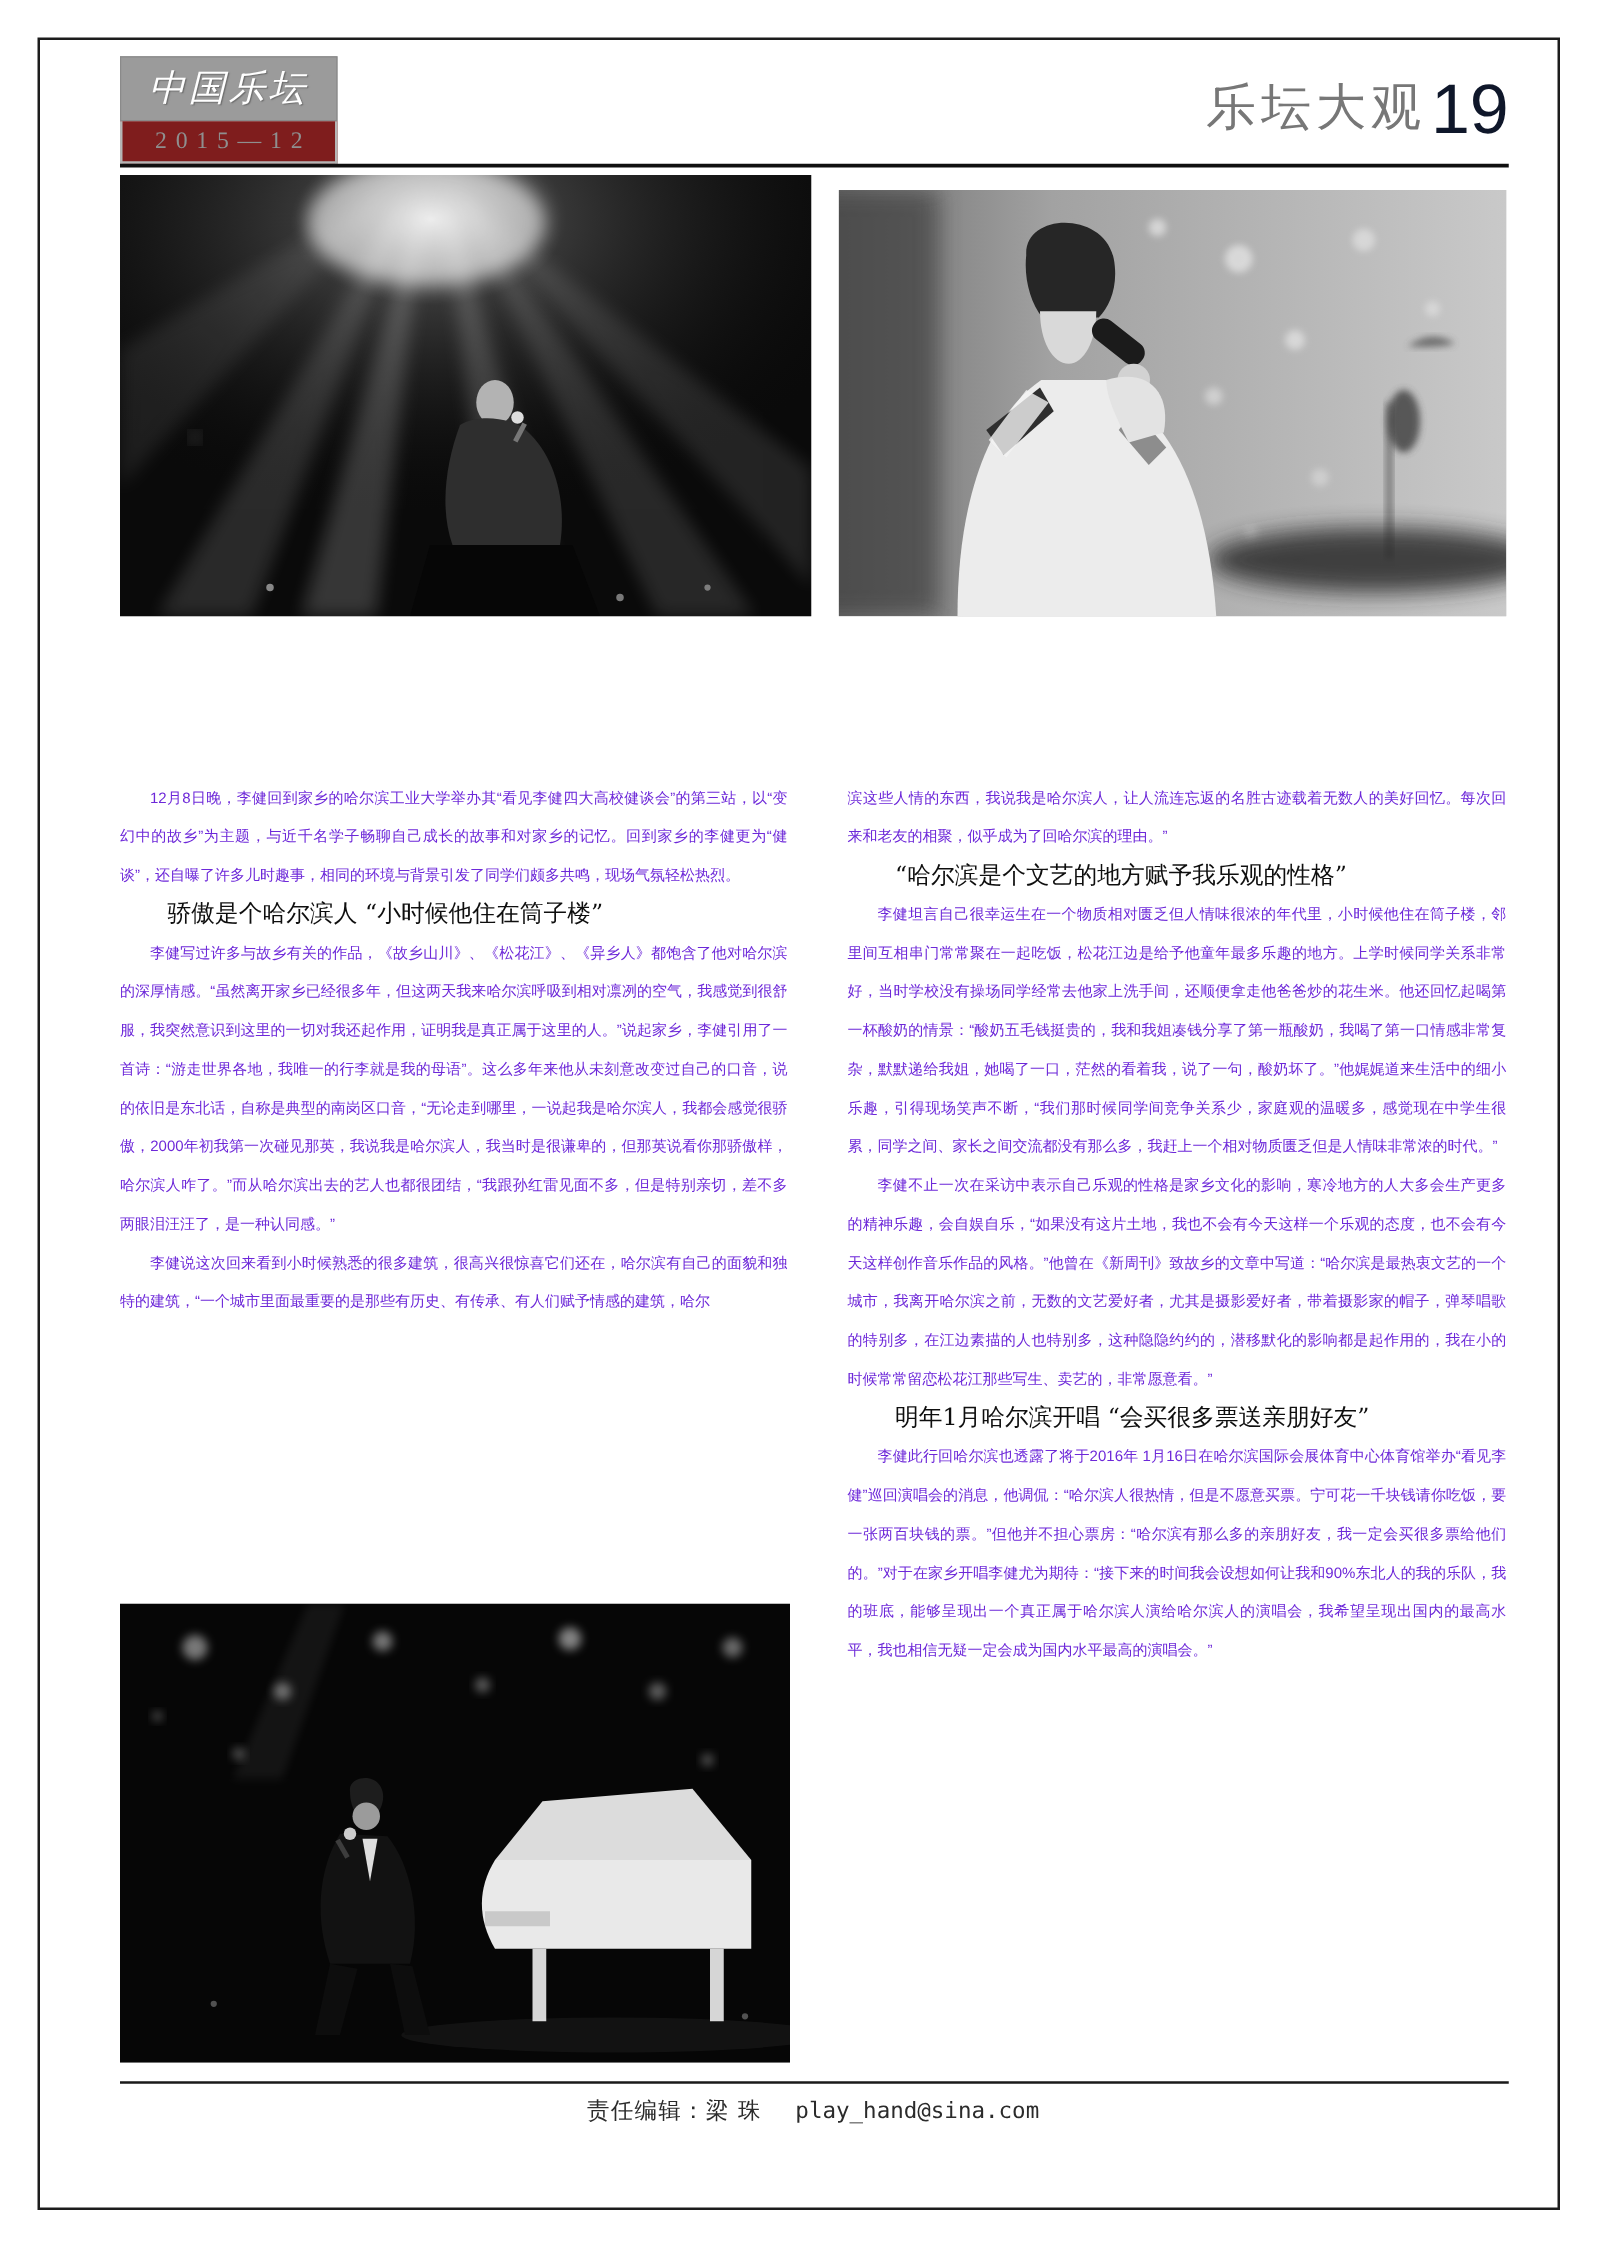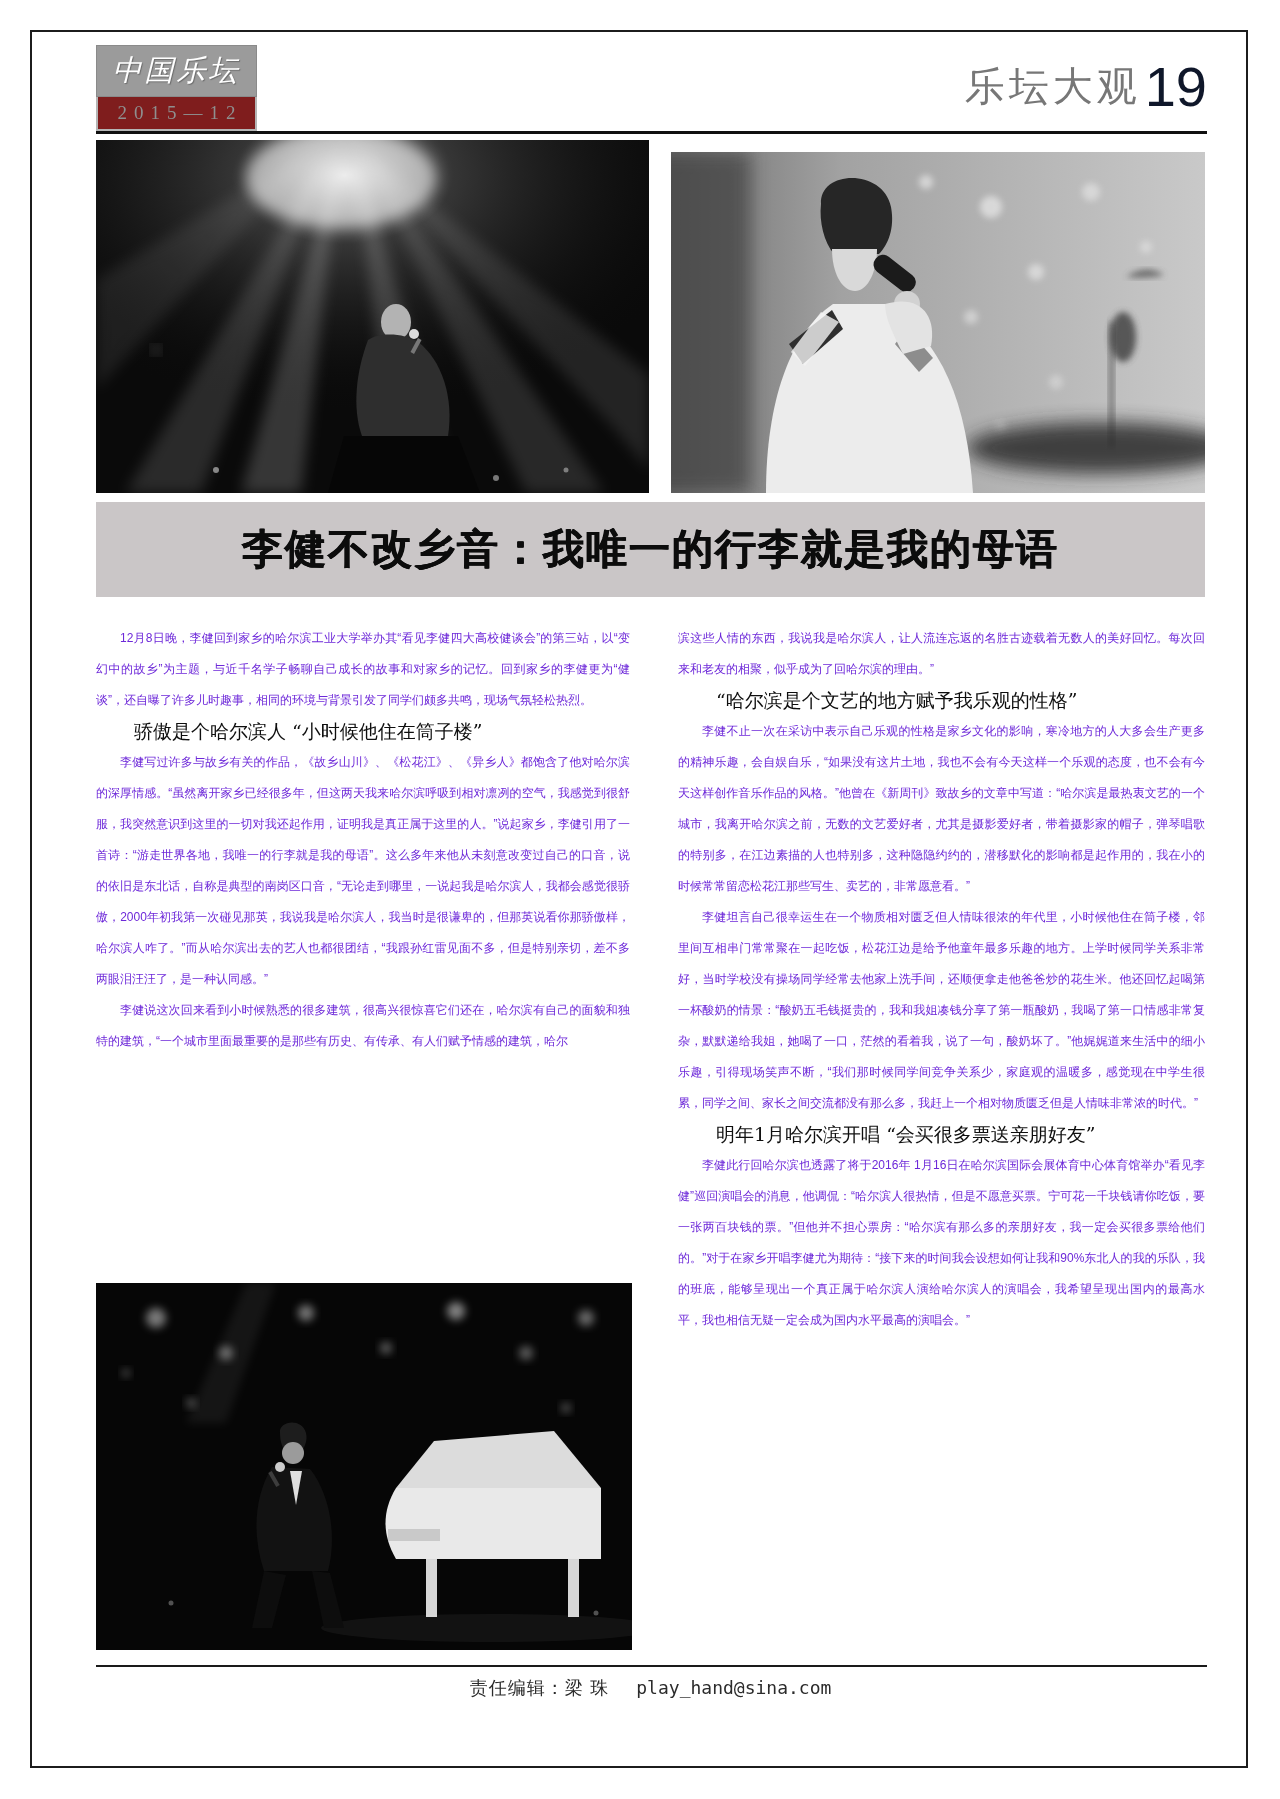--- a/index.html
+++ b/index.html
@@ -1,21 +1,21 @@
 <!DOCTYPE html>
 <html><head>
 <meta charset="utf-8">
 <style>
   html,body{margin:0;padding:0;background:#ffffff;}
   .page{position:relative;width:1280px;height:1799px;background:#fff;overflow:hidden;
         font-family:"Liberation Sans",sans-serif;color:#1e1e1e;}
   .frame{position:absolute;left:30px;top:30px;width:1218px;height:1738px;
          border:2px solid #1c1c1c;box-sizing:border-box;}
   
-  .logo-block{position:absolute;left:96px;top:45px;width:161px;}
+  .logo-block{position:absolute;left:96px;top:45px;width:174px;}
   .logo-top{height:52px;background:#9b9b9b;border:1px solid #8a8a8a;box-sizing:border-box;
             display:flex;align-items:center;justify-content:center;
             color:#ffffff;font-family:"DejaVu Serif",serif;font-style:italic;
             font-size:29px;letter-spacing:3px;text-shadow:1px 1px 1px #6d6d6d;}
   .logo-issue{height:34px;background:#7f1d1d;border:2px solid #b5b5b5;border-top:none;box-sizing:border-box;
             display:flex;align-items:center;justify-content:center;
             color:#8f8f8f;font-family:Liberation Serif, serif;font-size:19px;letter-spacing:7px;
             padding-left:7px;}
   .section-wrap{position:absolute;left:900px;top:62px;width:307px;display:flex;
             align-items:flex-end;justify-content:flex-end;gap:4px;}
@@ -131,36 +131,33 @@
       <rect x="200" y="112" width="48" height="19" rx="9" fill="#1b1b1b" transform="rotate(38 224 121)"></rect>
       <circle cx="236" cy="152" r="13" fill="#d2d2d2"></circle>
       <path d="M95,341 C95,252 118,182 162,152 L214,152 C272,188 296,252 302,341 Z" fill="#ececec"></path>
       <path d="M118,192 L161,158 L172,177 L132,212 Z" fill="#2f2f2f"></path>
       <path d="M236,176 L262,206 L248,220 L224,192 Z" fill="#8d8d8d"></path>
       <path d="M214,152 C248,142 266,162 260,194 L232,202 C222,182 214,166 214,152 Z" fill="#e3e3e3"></path>
       <path d="M150,160 L120,200 L134,214 L168,170 Z" fill="#f4f4f4" opacity="0.8"></path>
     </svg>
   </div>
 
-  <div class="banner">
-    <div class="headline">李健不改乡音：我唯一的行李就是我的母语</div>
-  </div>
 
   <div class="col col-left">
     <p class="body">12月8日晚，李健回到家乡的哈尔滨工业大学举办其“看见李健四大高校健谈会”的第三站，以“变幻中的故乡”为主题，与近千名学子畅聊自己成长的故事和对家乡的记忆。回到家乡的李健更为“健谈”，还自曝了许多儿时趣事，相同的环境与背景引发了同学们颇多共鸣，现场气氛轻松热烈。</p>
     <p class="subhead">骄傲是个哈尔滨人 “小时候他住在筒子楼”</p>
     <p class="body">李健写过许多与故乡有关的作品，《故乡山川》、《松花江》、《异乡人》都饱含了他对哈尔滨的深厚情感。“虽然离开家乡已经很多年，但这两天我来哈尔滨呼吸到相对凛冽的空气，我感觉到很舒服，我突然意识到这里的一切对我还起作用，证明我是真正属于这里的人。”说起家乡，李健引用了一首诗：“游走世界各地，我唯一的行李就是我的母语”。这么多年来他从未刻意改变过自己的口音，说的依旧是东北话，自称是典型的南岗区口音，“无论走到哪里，一说起我是哈尔滨人，我都会感觉很骄傲，2000年初我第一次碰见那英，我说我是哈尔滨人，我当时是很谦卑的，但那英说看你那骄傲样，哈尔滨人咋了。”而从哈尔滨出去的艺人也都很团结，“我跟孙红雷见面不多，但是特别亲切，差不多两眼泪汪汪了，是一种认同感。”</p>
     <p class="body">李健说这次回来看到小时候熟悉的很多建筑，很高兴很惊喜它们还在，哈尔滨有自己的面貌和独特的建筑，“一个城市里面最重要的是那些有历史、有传承、有人们赋予情感的建筑，哈尔</p>
   </div>
 
   <div class="col col-right">
     <p class="body cont">滨这些人情的东西，我说我是哈尔滨人，让人流连忘返的名胜古迹载着无数人的美好回忆。每次回来和老友的相聚，似乎成为了回哈尔滨的理由。”</p>
     <p class="subhead">“哈尔滨是个文艺的地方赋予我乐观的性格”</p>
+    <p class="body">李健坦言自己很幸运生在一个物质相对匮乏但人情味很浓的年代里，小时候他住在筒子楼，邻里间互相串门常常聚在一起吃饭，松花江边是给予他童年最多乐趣的地方。上学时候同学关系非常好，当时学校没有操场同学经常去他家上洗手间，还顺便拿走他爸爸炒的花生米。他还回忆起喝第一杯酸奶的情景：“酸奶五毛钱挺贵的，我和我姐凑钱分享了第一瓶酸奶，我喝了第一口情感非常复杂，默默递给我姐，她喝了一口，茫然的看着我，说了一句，酸奶坏了。”他娓娓道来生活中的细小乐趣，引得现场笑声不断，“我们那时候同学间竞争关系少，家庭观的温暖多，感觉现在中学生很累，同学之间、家长之间交流都没有那么多，我赶上一个相对物质匮乏但是人情味非常浓的时代。”</p>
     <p class="body">李健不止一次在采访中表示自己乐观的性格是家乡文化的影响，寒冷地方的人大多会生产更多的精神乐趣，会自娱自乐，“如果没有这片土地，我也不会有今天这样一个乐观的态度，也不会有今天这样创作音乐作品的风格。”他曾在《新周刊》致故乡的文章中写道：“哈尔滨是最热衷文艺的一个城市，我离开哈尔滨之前，无数的文艺爱好者，尤其是摄影爱好者，带着摄影家的帽子，弹琴唱歌的特别多，在江边素描的人也特别多，这种隐隐约约的，潜移默化的影响都是起作用的，我在小的时候常常留恋松花江那些写生、卖艺的，非常愿意看。”</p>
-    <p class="body">李健坦言自己很幸运生在一个物质相对匮乏但人情味很浓的年代里，小时候他住在筒子楼，邻里间互相串门常常聚在一起吃饭，松花江边是给予他童年最多乐趣的地方。上学时候同学关系非常好，当时学校没有操场同学经常去他家上洗手间，还顺便拿走他爸爸炒的花生米。他还回忆起喝第一杯酸奶的情景：“酸奶五毛钱挺贵的，我和我姐凑钱分享了第一瓶酸奶，我喝了第一口情感非常复杂，默默递给我姐，她喝了一口，茫然的看着我，说了一句，酸奶坏了。”他娓娓道来生活中的细小乐趣，引得现场笑声不断，“我们那时候同学间竞争关系少，家庭观的温暖多，感觉现在中学生很累，同学之间、家长之间交流都没有那么多，我赶上一个相对物质匮乏但是人情味非常浓的时代。”</p>
     <p class="subhead">明年1月哈尔滨开唱 “会买很多票送亲朋好友”</p>
     <p class="body">李健此行回哈尔滨也透露了将于2016年 1月16日在哈尔滨国际会展体育中心体育馆举办“看见李健”巡回演唱会的消息，他调侃：“哈尔滨人很热情，但是不愿意买票。宁可花一千块钱请你吃饭，要一张两百块钱的票。”但他并不担心票房：“哈尔滨有那么多的亲朋好友，我一定会买很多票给他们的。”对于在家乡开唱李健尤为期待：“接下来的时间我会设想如何让我和90%东北人的我的乐队，我的班底，能够呈现出一个真正属于哈尔滨人演给哈尔滨人的演唱会，我希望呈现出国内的最高水平，我也相信无疑一定会成为国内水平最高的演唱会。”</p>
   </div>
 
   <div class="photo photo-3">
     <svg viewBox="0 0 536 367" preserveAspectRatio="none">
       <defs>
         <filter id="pf3" x="-40%" y="-40%" width="180%" height="180%">
             <feGaussianBlur stdDeviation="4"></feGaussianBlur>
           </filter>

